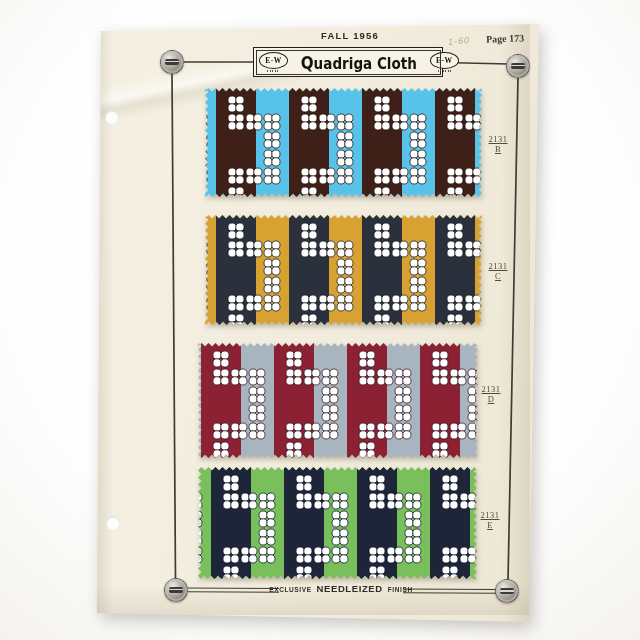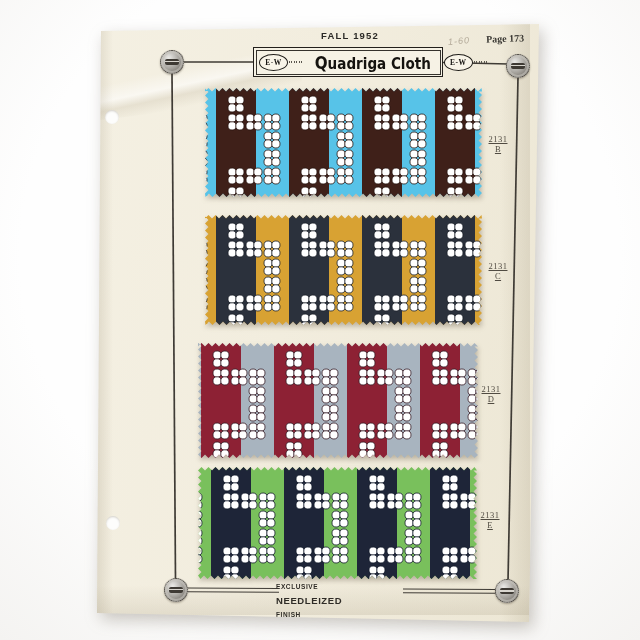--- a/index.html
+++ b/index.html
@@ -68,21 +68,21 @@
   
   .title-box{
     position:absolute;left:253px;top:47px;width:190px;height:30px;
     border:1.5px solid #221f1b;background:#f6f2e5;
     display:flex;align-items:center;justify-content:space-between;
     padding:0 5px;box-sizing:border-box;
   }
   .title-box::before{
     content:"";position:absolute;inset:1.5px;border:1px solid #35322c;pointer-events:none;
   }
-  .ew-block{display:flex;flex-direction:row;align-items:center;gap:1px;}
+  .ew-block{display:flex;flex-direction:column;align-items:center;gap:1px;}
   .ew-oval{
     width:27px;height:15px;border:1.2px solid #1f1d19;border-radius:50%;
     display:flex;align-items:center;justify-content:center;
     font-family:"Liberation Serif",serif;font-weight:bold;font-size:7.5px;
     letter-spacing:.5px;color:#14120f;background:#f8f4e8;
   }
   .ew-tick{width:13px;height:2px;background:repeating-linear-gradient(90deg,#5a564e 0 1px,transparent 1px 2.5px);}
   .title-divider{width:1.5px;height:21px;background:#221f1b;}
   .brand-title{
     font-family:"DejaVu Sans",sans-serif;font-weight:bold;font-size:16.5px;
@@ -113,21 +113,21 @@
   .swatch-label{
     position:absolute;width:28px;text-align:center;
     font-family:"Liberation Serif",serif;font-size:8.5px;line-height:10px;
     color:#504b42;letter-spacing:.5px;text-decoration:underline;
   }
 
   
   .footer-text{
     position:absolute;left:276px;top:583px;width:130px;
     display:flex;align-items:baseline;justify-content:center;gap:5px;
-    color:#2f2c27;white-space:nowrap;flex-direction:column;
+    color:#2f2c27;white-space:nowrap;
   }
   .footer-small{font-size:6.5px;font-weight:bold;letter-spacing:.6px;}
   .footer-large{font-size:9.5px;font-weight:bold;letter-spacing:.6px;}
 </style>
 </head>
 <body>
 
 <div class="photo">
   <div class="paper-wrap">
     <div class="paper">
@@ -153,21 +153,21 @@
           <line x1="403" y1="589" x2="496" y2="589.5"></line>
           <line x1="403" y1="592.8" x2="496" y2="593.3"></line>
         </g>
       </svg>
 
       <div class="medallion" style="left:160px;top:50px;"></div>
       <div class="medallion" style="left:506px;top:54px;"></div>
       <div class="medallion" style="left:164px;top:578px;"></div>
       <div class="medallion" style="left:495px;top:579px;"></div>
 
-      <div class="season">FALL 1952</div>
+      <div class="season">FALL 1956</div>
       <div class="pencil-note">1-60</div>
       <div class="page-number">Page 173</div>
 
       <div class="title-box">
         <span class="ew-block">
           <span class="ew-oval">E-W</span>
           <span class="ew-tick"></span>
         </span>
         <span class="title-divider"></span>
         <span class="brand-title">Quadriga Cloth</span>

